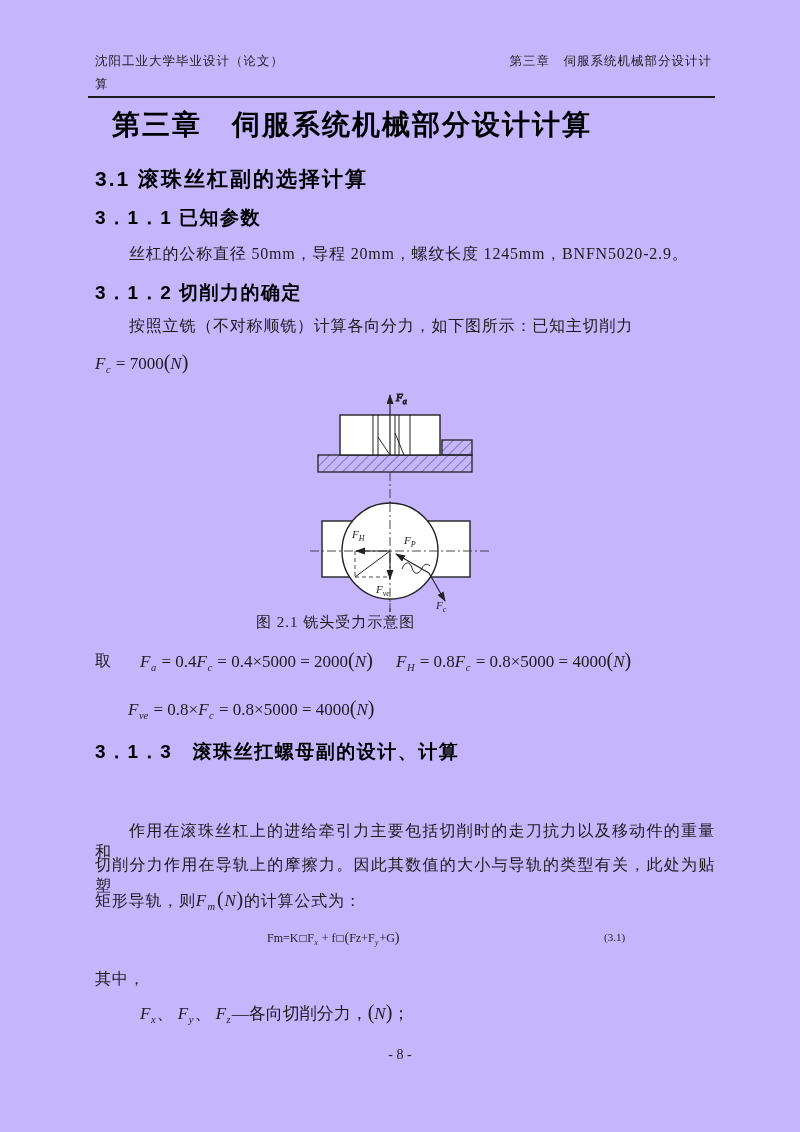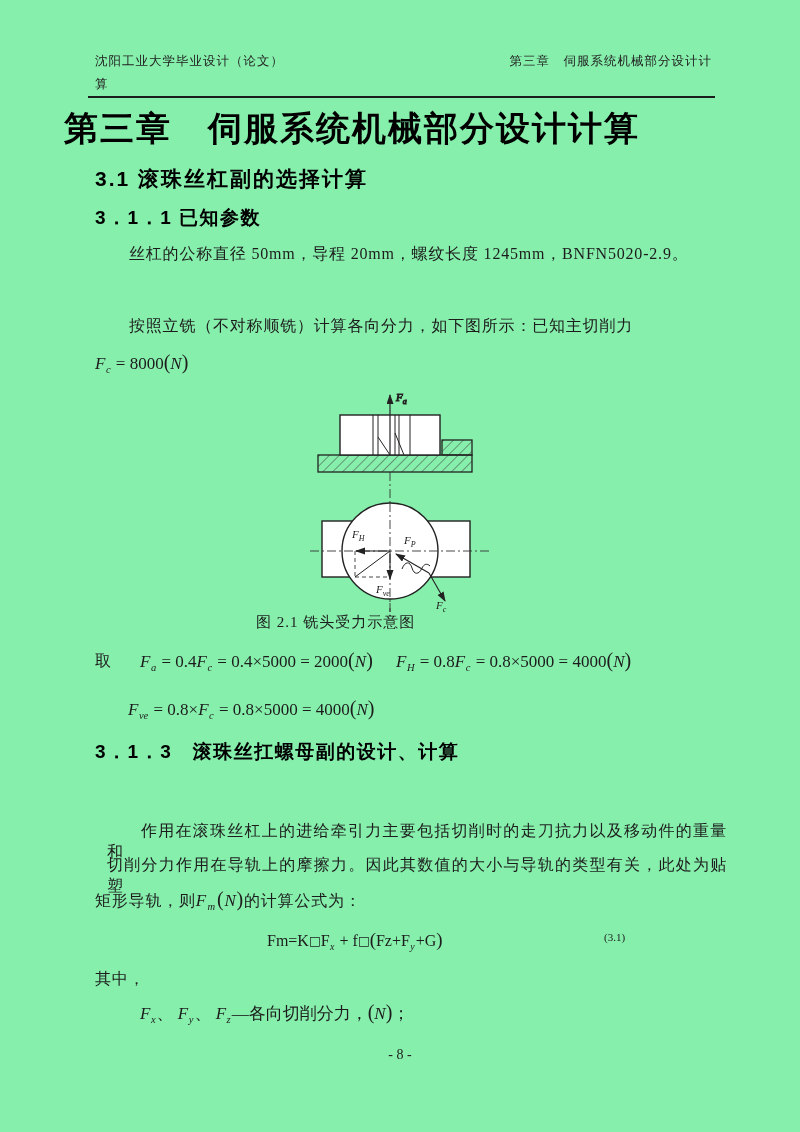--- a/index.html
+++ b/index.html
@@ -1,44 +1,44 @@
 <!DOCTYPE html>
 <html><head>
 <meta charset="utf-8">
 <style>
   html,body { margin:0; padding:0; background:#fff; }
   .page {
-    position:relative; width:800px; height:1132px; background:#86efac;
+    position:relative; width:800px; height:1132px; background:#c4b5fd;
     font-family:"Liberation Serif","DejaVu Serif",serif; color:#1c1c1c;
     overflow:hidden;
   }
   .abs { position:absolute; }
   .hdr { font-size:12.5px; letter-spacing:1px; color:#222; }
   .hdr-row { left:95px; top:53px; width:617px; display:flex; justify-content:space-between; }
   .hdr-wrap { left:95px; top:76px; }
   .rule { left:88px; top:96px; width:627px; border-top:2px solid #1c1c1c; height:0; }
   .chapter-title {
     left:0; top:106px; width:704px; text-align:center;
     font-family:"Liberation Sans","DejaVu Sans",sans-serif; font-weight:bold;
-    font-size:34px; letter-spacing:2px; color:#000;
+    font-size:28px; letter-spacing:2px; color:#000;
   }
   .hsans { font-family:"Liberation Sans","DejaVu Sans",sans-serif; font-weight:bold; color:#000; }
   .h-s31  { left:95px; top:165px; font-size:21px; letter-spacing:2px; }
   .h-s311 { left:95px; top:205px; font-size:19px; letter-spacing:1.5px; }
   .h-s312 { left:95px; top:280px; font-size:19px; letter-spacing:1.5px; }
   .h-s313 { left:95px; top:739px; font-size:19px; letter-spacing:1.5px; }
   .body16 { font-size:16px; letter-spacing:0.8px; }
   .indent { text-indent:34px; }
   .w620 { width:620px; }
-  .jline { text-align:justify; text-align-last:justify;margin-left:12px; }
+  .jline { text-align:justify; text-align-last:justify; }
   .item1 { left:119px; top:779px; font-size:17.5px; letter-spacing:1px; }
   .caption { left:0; top:613px; width:671px; text-align:center; font-size:15px; letter-spacing:1px; }
   .footer { left:0; top:1047px; width:800px; text-align:center; font-size:14px; }
   .math { font-size:17px; white-space:nowrap; }
-  .math16 { font-size:16px; white-space:nowrap; }
+  .math16 { font-size:12px; white-space:nowrap; }
   .tk { font-style:normal; }
   .tk-i { font-style:italic; }
   .tk-sub { font-style:italic; font-size:0.62em; position:relative; top:0.4em; margin:0 1px 0 0.5px; }
   .tk-par { font-size:1.18em; }
   .tk-box { font-family:"DejaVu Sans",sans-serif; font-size:0.78em; position:relative; top:-0.08em; }
   .figlabel { font-family:"Liberation Serif","DejaVu Serif",serif; font-style:italic; font-size:11px; fill:#222; }
   .svgsub { font-size:8px; }
 </style>
 </head>
 <body>
@@ -52,23 +52,24 @@
   <div class="abs hdr hdr-wrap">算</div>
   <div class="abs rule"></div>
 
   <div class="abs chapter-title">第三章　伺服系统机械部分设计计算</div>
 
   <div class="abs hsans h-s31">3.1 滚珠丝杠副的选择计算</div>
 
   <div class="abs hsans h-s311">3．1．1 已知参数</div>
   <div class="abs body16 indent w620" style="left:95px; top:244px;">丝杠的公称直径 50mm，导程 20mm，螺纹长度 1245mm，BNFN5020-2.9。</div>
 
+  <div class="abs hsans h-s312">3．1．2 切削力的确定</div>
   <div class="abs body16 indent w620" style="left:95px; top:316px;">按照立铣（不对称顺铣）计算各向分力，如下图所示：已知主切削力</div>
 
-  <div class="abs math" style="left:95px; top:351px;"><span class="tk tk-i">F</span><span class="tk-sub">c</span><span class="tk"> = 8000</span><span class="tk tk-par">(</span><span class="tk tk-i">N</span><span class="tk tk-par">)</span></div>
+  <div class="abs math" style="left:95px; top:351px;"><span class="tk tk-i">F</span><span class="tk-sub">c</span><span class="tk"> = 7000</span><span class="tk tk-par">(</span><span class="tk tk-i">N</span><span class="tk tk-par">)</span></div>
 
   <svg class="abs" style="left:300px; top:385px;" width="200" height="230" viewBox="0 0 200 230">
     <defs>
       <pattern id="hatch" patternUnits="userSpaceOnUse" width="7" height="7" patternTransform="rotate(45)">
         <line x1="0" y1="0" x2="0" y2="7" stroke="#3a3a3a" stroke-width="1"></line>
       </pattern>
       <marker id="arr" markerUnits="userSpaceOnUse" markerWidth="10" markerHeight="8" refX="9" refY="3.5" orient="auto">
         <path d="M0,0 L10,3.5 L0,7 Z" fill="#222"></path>
       </marker>
     </defs>

